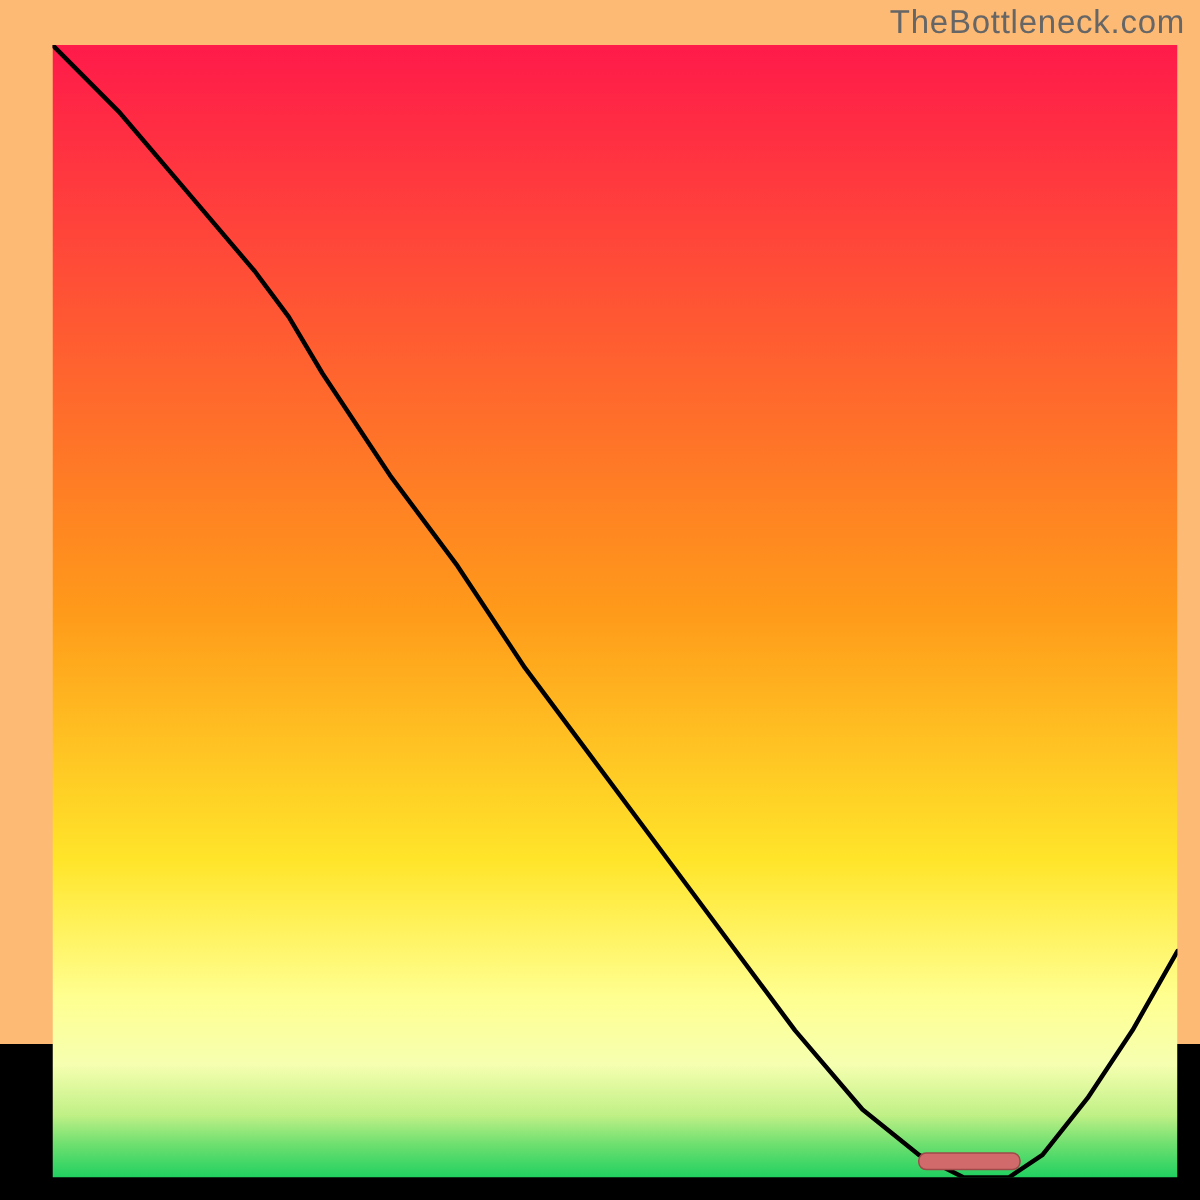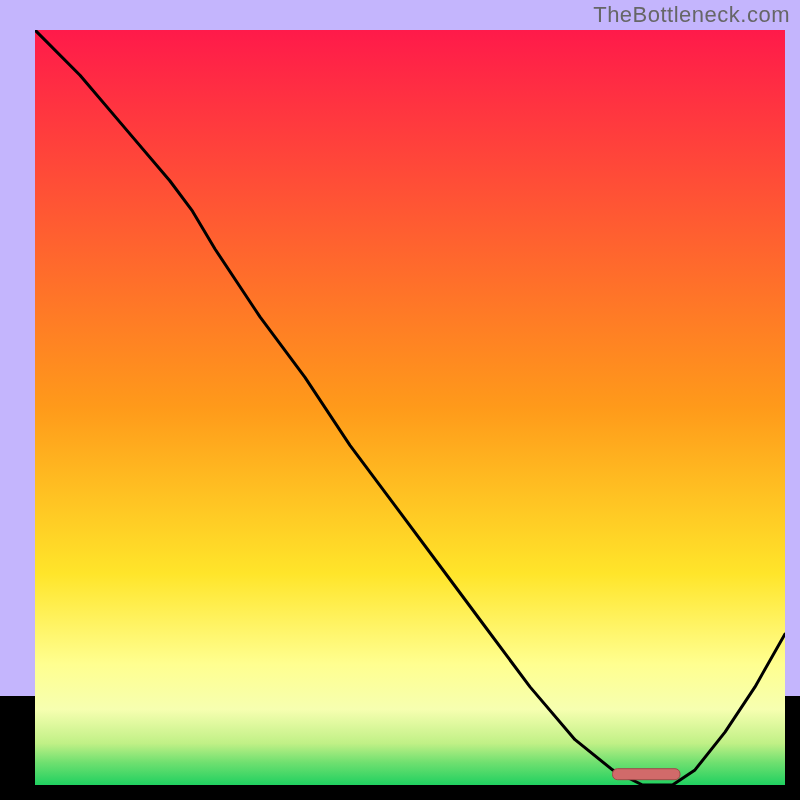--- a/index.html
+++ b/index.html
@@ -8,21 +8,21 @@
     width: 800px;
     height: 800px;
     background: #000;
     font-family: Arial, Helvetica, sans-serif;
     overflow: hidden;
   }
   .frame {
     position: relative;
     width: 800px;
     height: 696px;
-    background: #c4b5fd;
+    background: #fdba74;
   }
   .watermark {
     position: absolute;
     top: 2px;
     right: 10px;
     color: #666;
     font-size: 22px;
     font-weight: 500;
     letter-spacing: 0.5px;
     z-index: 10;

